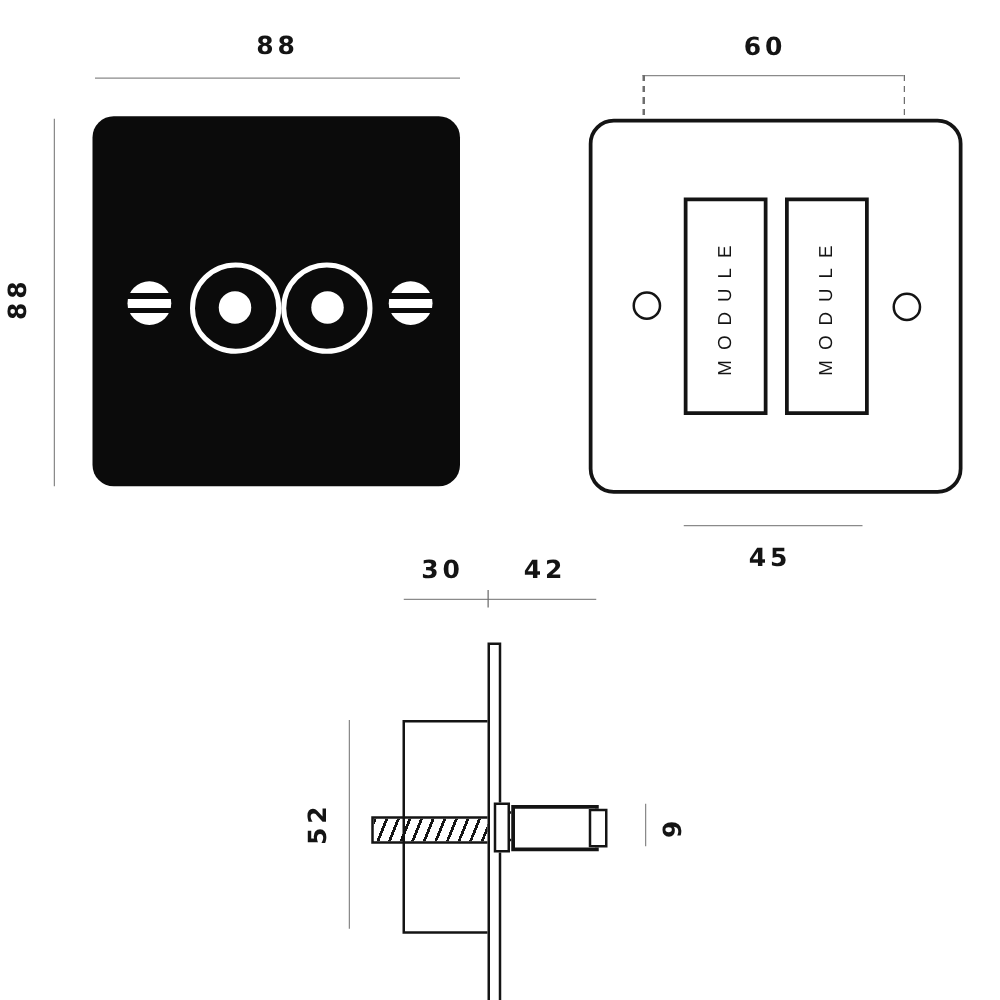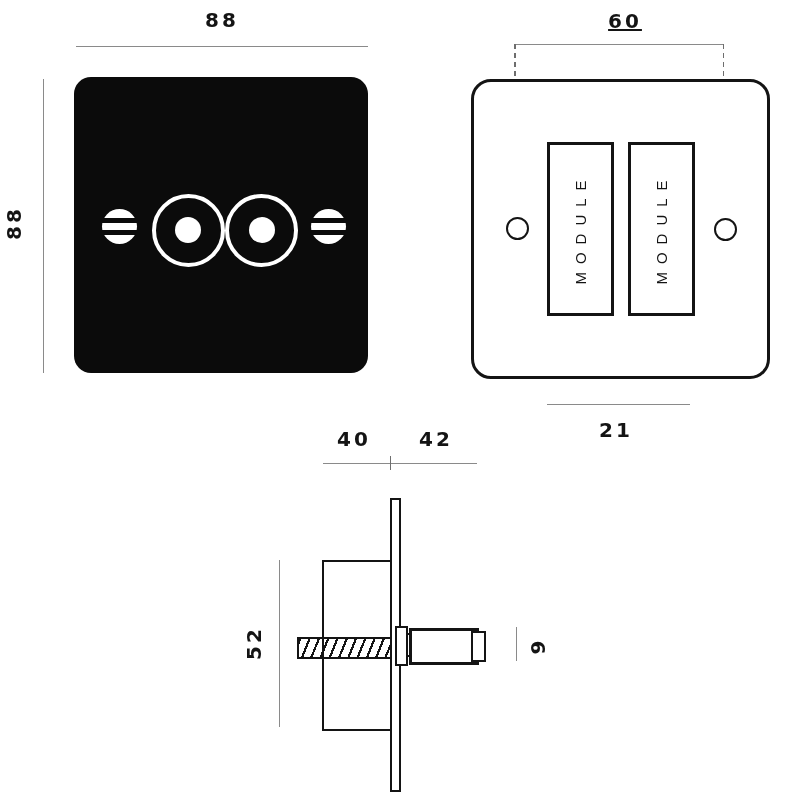--- a/index.html
+++ b/index.html
@@ -1,20 +1,20 @@
 <!DOCTYPE html>
 <html><head>
 <meta charset="utf-8">
 <style>
   html,body{margin:0;padding:0;background:#fff;}
   #canvas{
     position:relative;width:800px;height:800px;background:#ffffff;overflow:hidden;
     font-family:"DejaVu Sans","Liberation Sans",sans-serif;
   }
-  .abs{position:absolute;box-sizing:border-box;}
+  .abs{position:absolute;box-sizing:border-box;margin-top:16px;}
   
   .hline{position:absolute;height:1.2px;background:#8a8a8a;}
   .vline{position:absolute;width:1.2px;background:#8a8a8a;}
   .vdash{position:absolute;width:1.6px;
     background:repeating-linear-gradient(to bottom,#6e6e6e 0 5px,transparent 5px 9px);}
   .vtick{position:absolute;width:1.6px;background:#6e6e6e;}
   .dim-label{
     position:absolute;transform:translate(-50%,-50%);
     font-weight:bold;font-size:20px;letter-spacing:3px;color:#141414;white-space:nowrap;
   }
@@ -77,42 +77,42 @@
       <div class="knob-dot"></div>
     </div>
     <div class="knob" style="left:225px;top:193.5px;">
       <div class="knob-dot"></div>
     </div>
     <div class="screw" style="left:311px;top:208.5px;"></div>
   </div>
 
   <div class="abs" style="left:400px;top:0;width:400px;height:460px;">
 
-    <div class="dim-label" style="left:225px;top:21px;text-decoration:underline;">60</div>
+    <div class="dim-label" style="left:212px;top:21px;">60</div>
     <div class="hline" style="left:114px;top:44px;width:209px;"></div>
     <div class="vdash" style="left:114px;top:44px;height:173px;"></div>
     <div class="vdash" style="left:322.5px;top:44px;height:173px;"></div>
 
     <div class="plate-back" style="left:71px;top:79px;width:293px;height:294px;"></div>
     <div class="module-slot" style="left:146.5px;top:141.5px;width:61px;height:168px;">
       <span>MODULE</span>
     </div>
     <div class="module-slot" style="left:227.5px;top:141.5px;width:61px;height:168px;">
       <span>MODULE</span>
     </div>
     <div class="screw-hole" style="left:105.5px;top:217px;"></div>
     <div class="screw-hole" style="left:313.5px;top:217.5px;"></div>
 
     <div class="hline" style="left:146.5px;top:404px;width:143px;"></div>
-    <div class="dim-label" style="left:216px;top:430px;">21</div>
+    <div class="dim-label" style="left:216px;top:430px;">45</div>
   </div>
 
   <div class="abs" style="left:0;top:400px;width:800px;height:400px;">
 
-    <div class="dim-label" style="left:354px;top:39px;">40</div>
+    <div class="dim-label" style="left:354px;top:39px;">30</div>
     <div class="dim-label" style="left:436px;top:39px;">42</div>
     <div class="hline" style="left:323px;top:63px;width:154px;"></div>
     <div class="vtick" style="left:389.5px;top:56px;height:14px;"></div>
 
     <div class="vline" style="left:279px;top:160px;height:167px;"></div>
     <div class="dim-label rot" style="left:254px;top:243px;">52</div>
 
     <div class="outline" style="left:322px;top:160px;width:68px;height:167px;"></div>
 
     <div class="rod" style="left:297px;top:237px;width:93px;height:18px;"></div>

